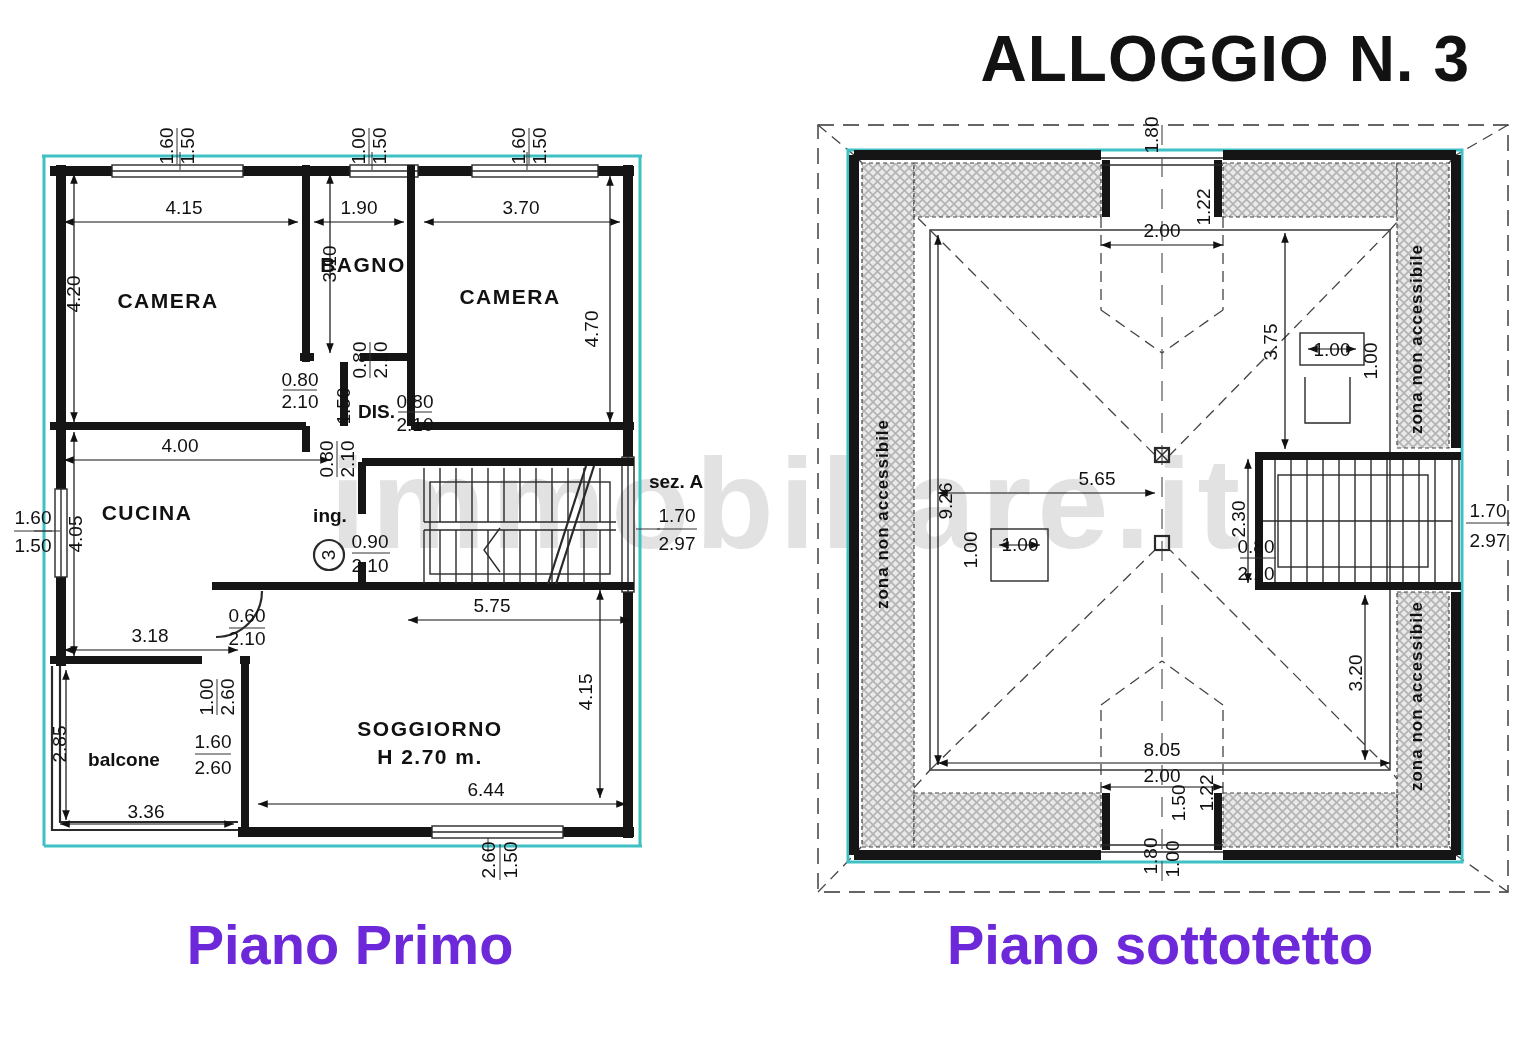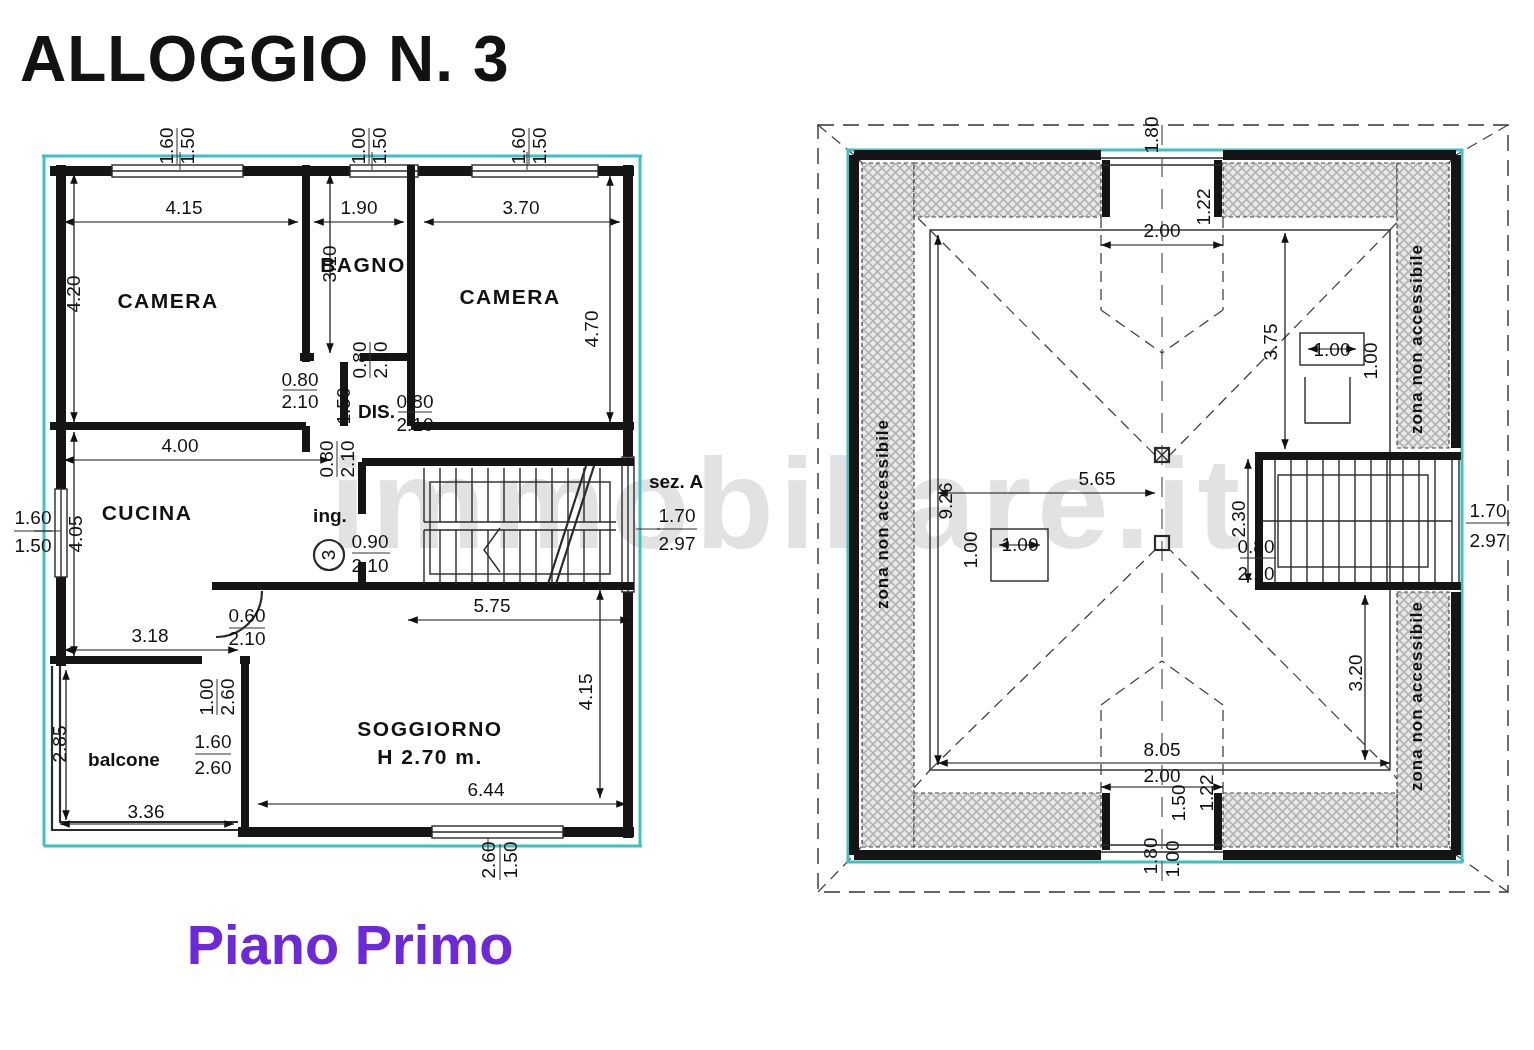--- a/index.html
+++ b/index.html
@@ -1,20 +1,20 @@
 <!DOCTYPE html>
 <html><head>
 <meta charset="utf-8">
 <style>
   html,body{margin:0;padding:0;background:#fff;}
   #canvas{position:relative;width:1534px;height:1050px;background:#ffffff;overflow:hidden;
           font-family:"Liberation Sans",sans-serif;color:#111;}
   .abs{position:absolute;}
-  #main-title{left:0;top:22px;width:1470px;text-align:left;font-size:64px;font-weight:800;
-              letter-spacing:1px;color:#121212;margin-left:20px;}
+  #main-title{left:0;top:22px;width:1470px;text-align:right;font-size:64px;font-weight:800;
+              letter-spacing:1px;color:#121212;}
   .plan-caption{font-size:56px;font-weight:800;color:#6d28d9;text-align:center;}
   #caption-left{left:100px;top:912px;width:500px;}
   #caption-right{left:870px;top:912px;width:580px;}
   #watermark{left:330px;top:430px;font-size:128px;font-weight:800;color:#e2e2e2;
              letter-spacing:6px;z-index:0;white-space:nowrap;}
   svg{overflow:visible;position:absolute;z-index:1;}
   
   .wall{stroke:#151515;stroke-width:10;fill:none;stroke-linecap:butt;}
   .wall2{stroke:#151515;stroke-width:8;fill:none;}
   .thin{stroke:#2a2a2a;stroke-width:1.4;fill:none;}
@@ -386,14 +386,15 @@
     <text class="dimtxt" x="552" y="580" text-anchor="middle" transform="rotate(-90 546 574)">3.20</text>
     <text class="dimtxt" x="352" y="651" text-anchor="middle">8.05</text>
     <text class="dimtxt" x="352" y="677" text-anchor="middle">2.00</text>
     <text class="dimtxt" x="375" y="710" text-anchor="middle" transform="rotate(-90 369 704)">1.50</text>
     <text class="dimtxt" x="403" y="700" text-anchor="middle" transform="rotate(-90 397 694)">1.22</text>
     <text class="dimtxt" x="347" y="763" text-anchor="middle" transform="rotate(-90 341 757)">1.80</text>
     <text class="dimtxt" x="369" y="766" text-anchor="middle" transform="rotate(-90 363 760)">1.00</text>
   </svg>
 
   <div class="abs plan-caption" id="caption-left">Piano Primo</div>
+  <div class="abs plan-caption" id="caption-right">Piano sottotetto</div>
 
 </div>
 
 </body></html>

